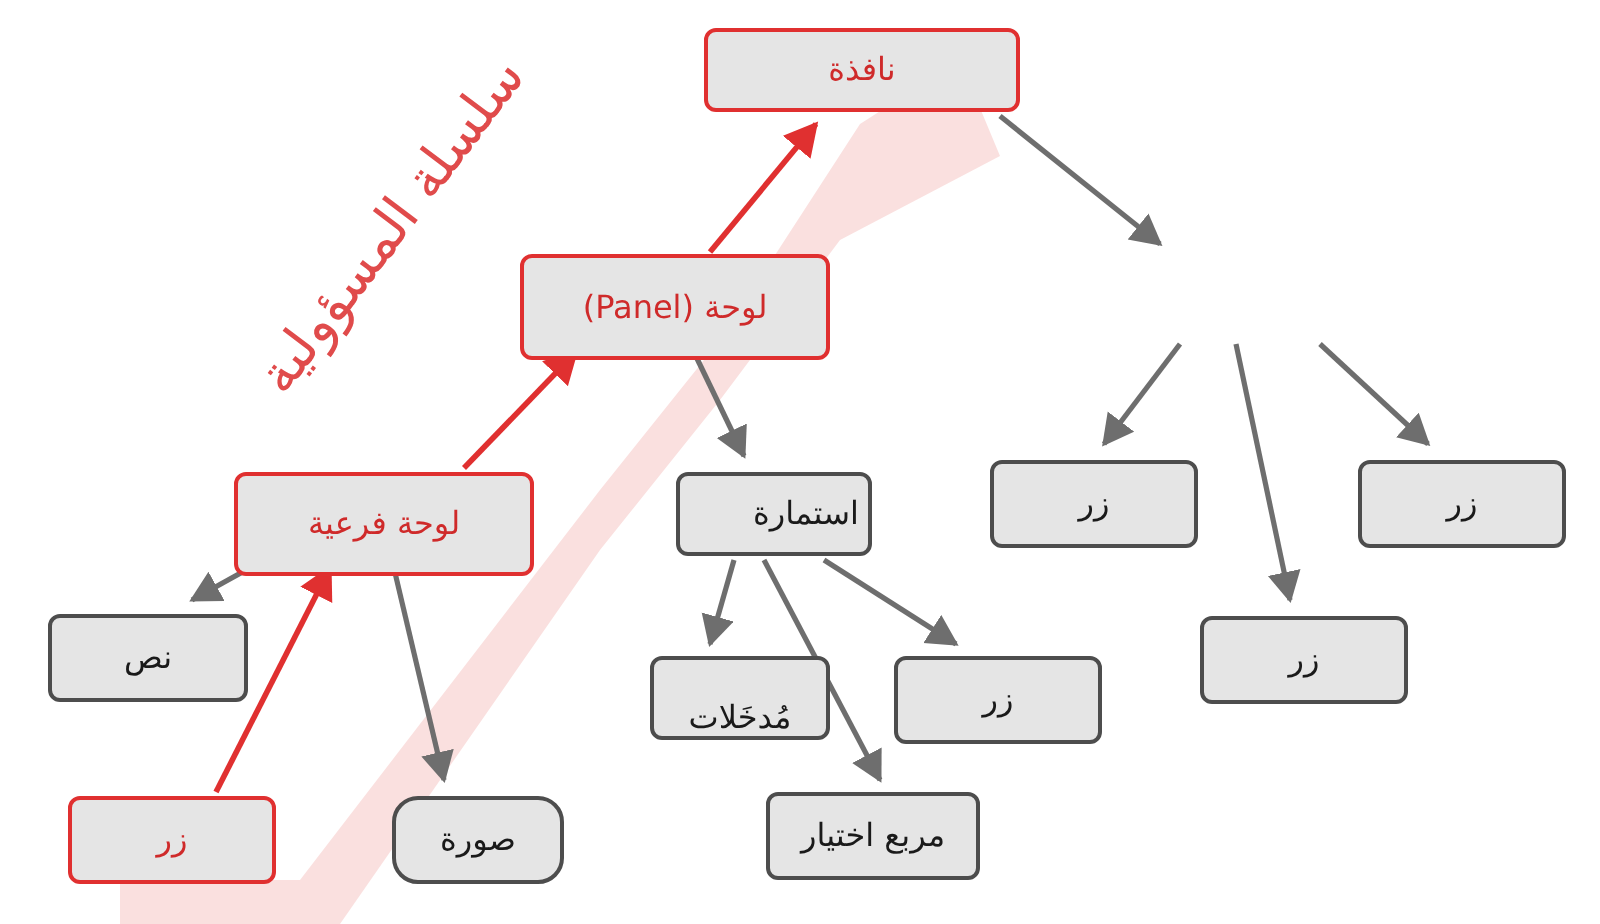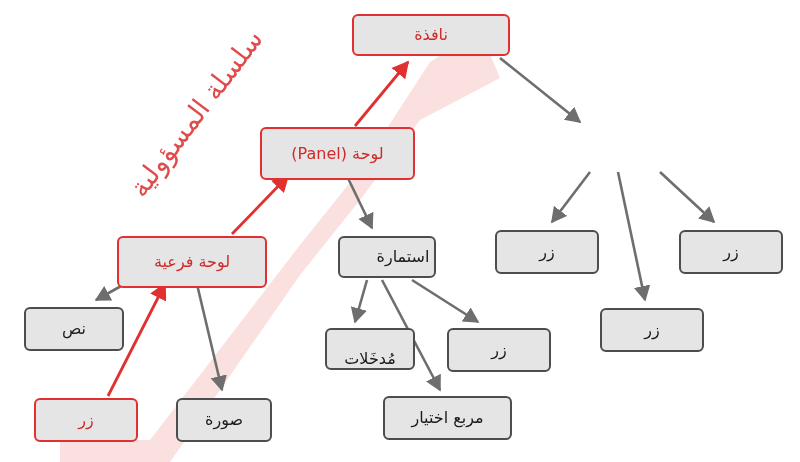--- a/index.html
+++ b/index.html
@@ -121,26 +121,26 @@
   </div>
   <div class="node" style="left:600px; top:308px; width:104px; height:44px;">
     <span>زر</span>
   </div>
   <div class="node" style="left:24px; top:307px; width:100px; height:44px;">
     <span>نص</span>
   </div>
   <div class="node hl" style="left:34px; top:398px; width:104px; height:44px;">
     <span>زر</span>
   </div>
-  <div class="node" style="left:176px; top:398px; width:96px; height:44px;">
+  <div class="node" style="left:196px; top:398px; width:86px; height:44px;border-radius:13px;">
     <span>صورة</span>
   </div>
   <div class="node" style="left:325px; top:328px; width:90px; height:42px;align-items:flex-end;">
     <span>مُدخَلات</span>
   </div>
   <div class="node" style="left:447px; top:328px; width:104px; height:44px;">
     <span>زر</span>
   </div>
-  <div class="node" style="left:383px; top:396px; width:129px; height:44px;align-items:center;">
+  <div class="node" style="left:383px; top:396px; width:107px; height:44px;align-items:center;">
     <span>مربع اختيار</span>
   </div>
 
 </div>
 
 </body></html>

